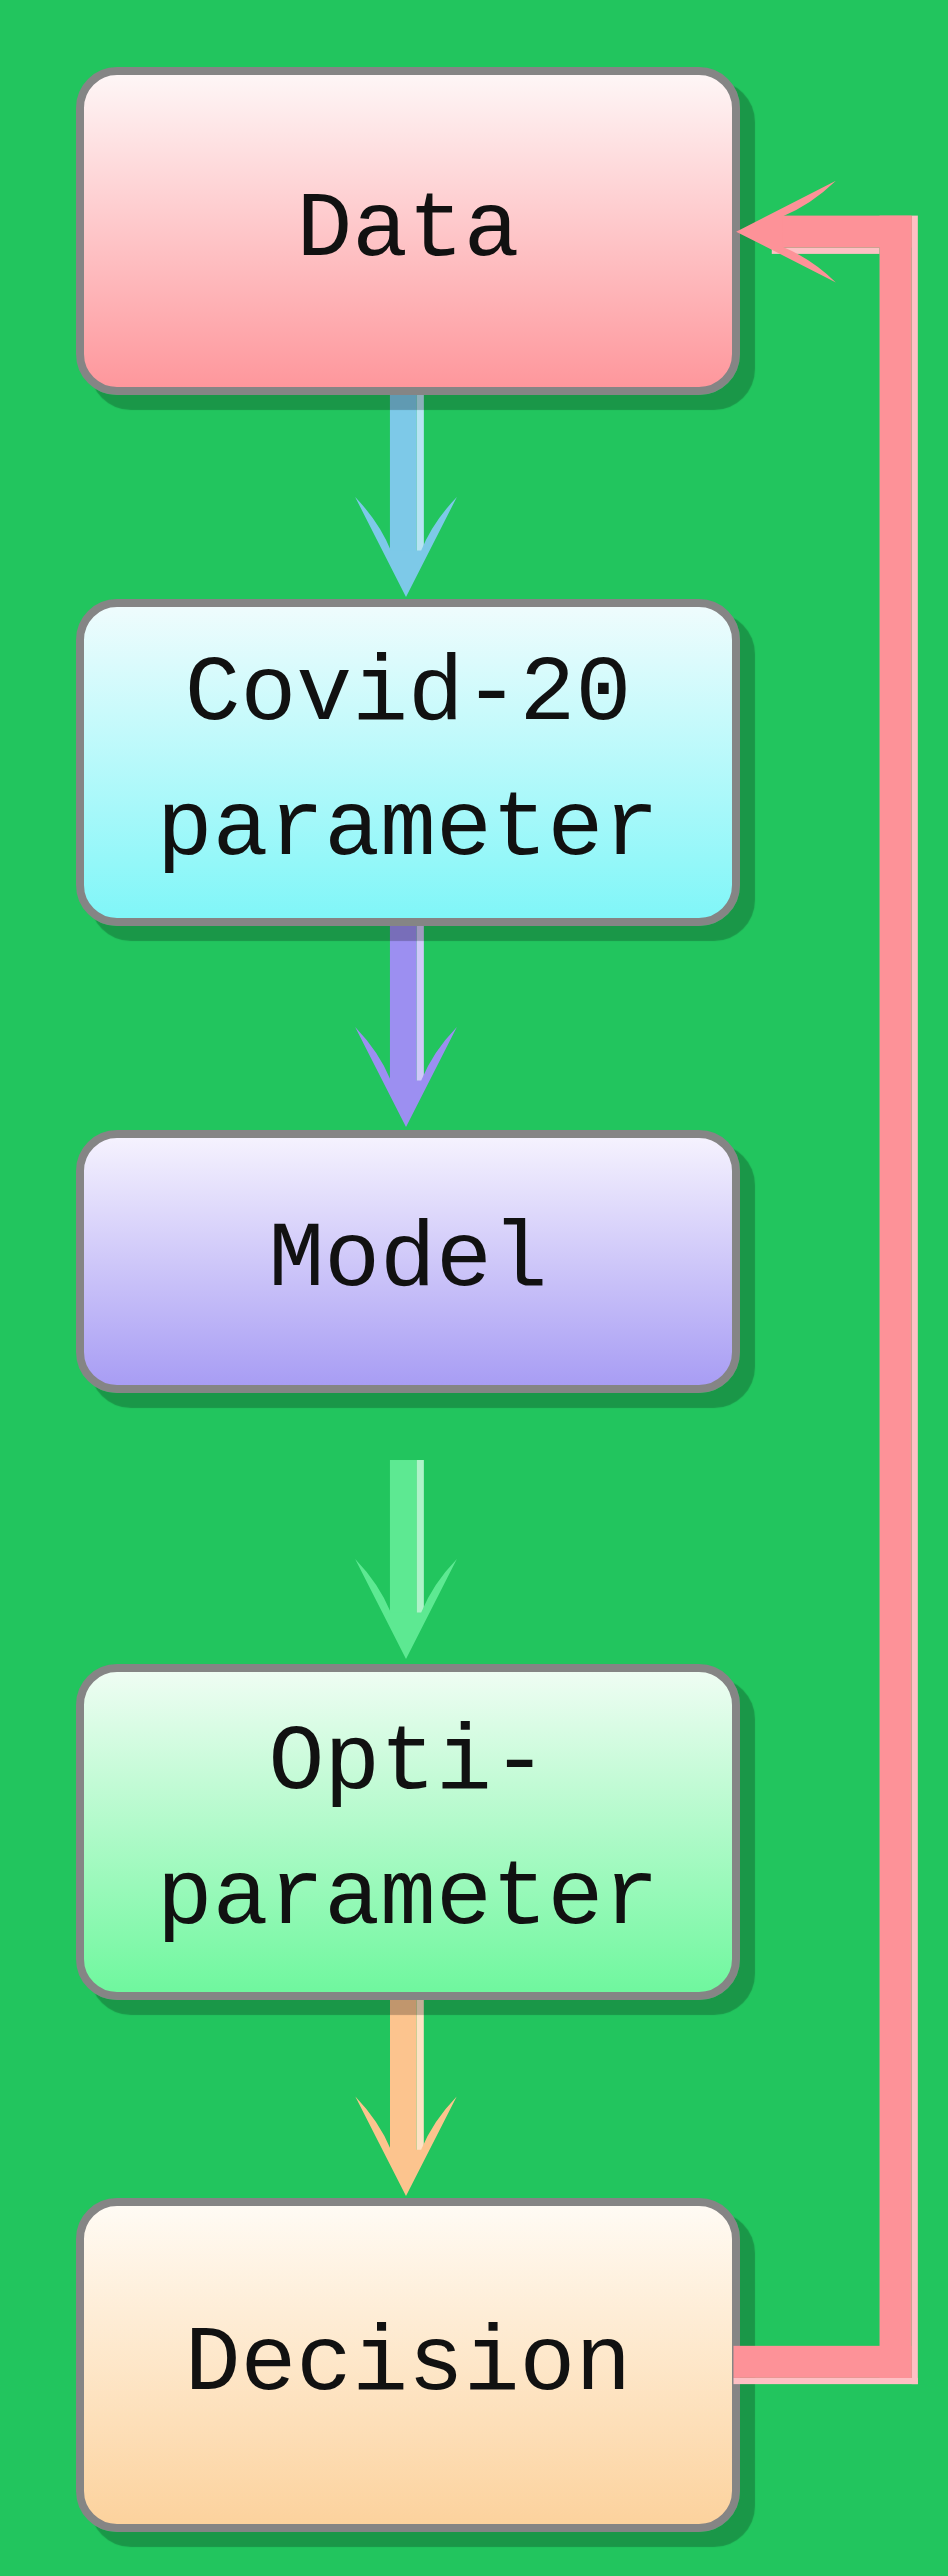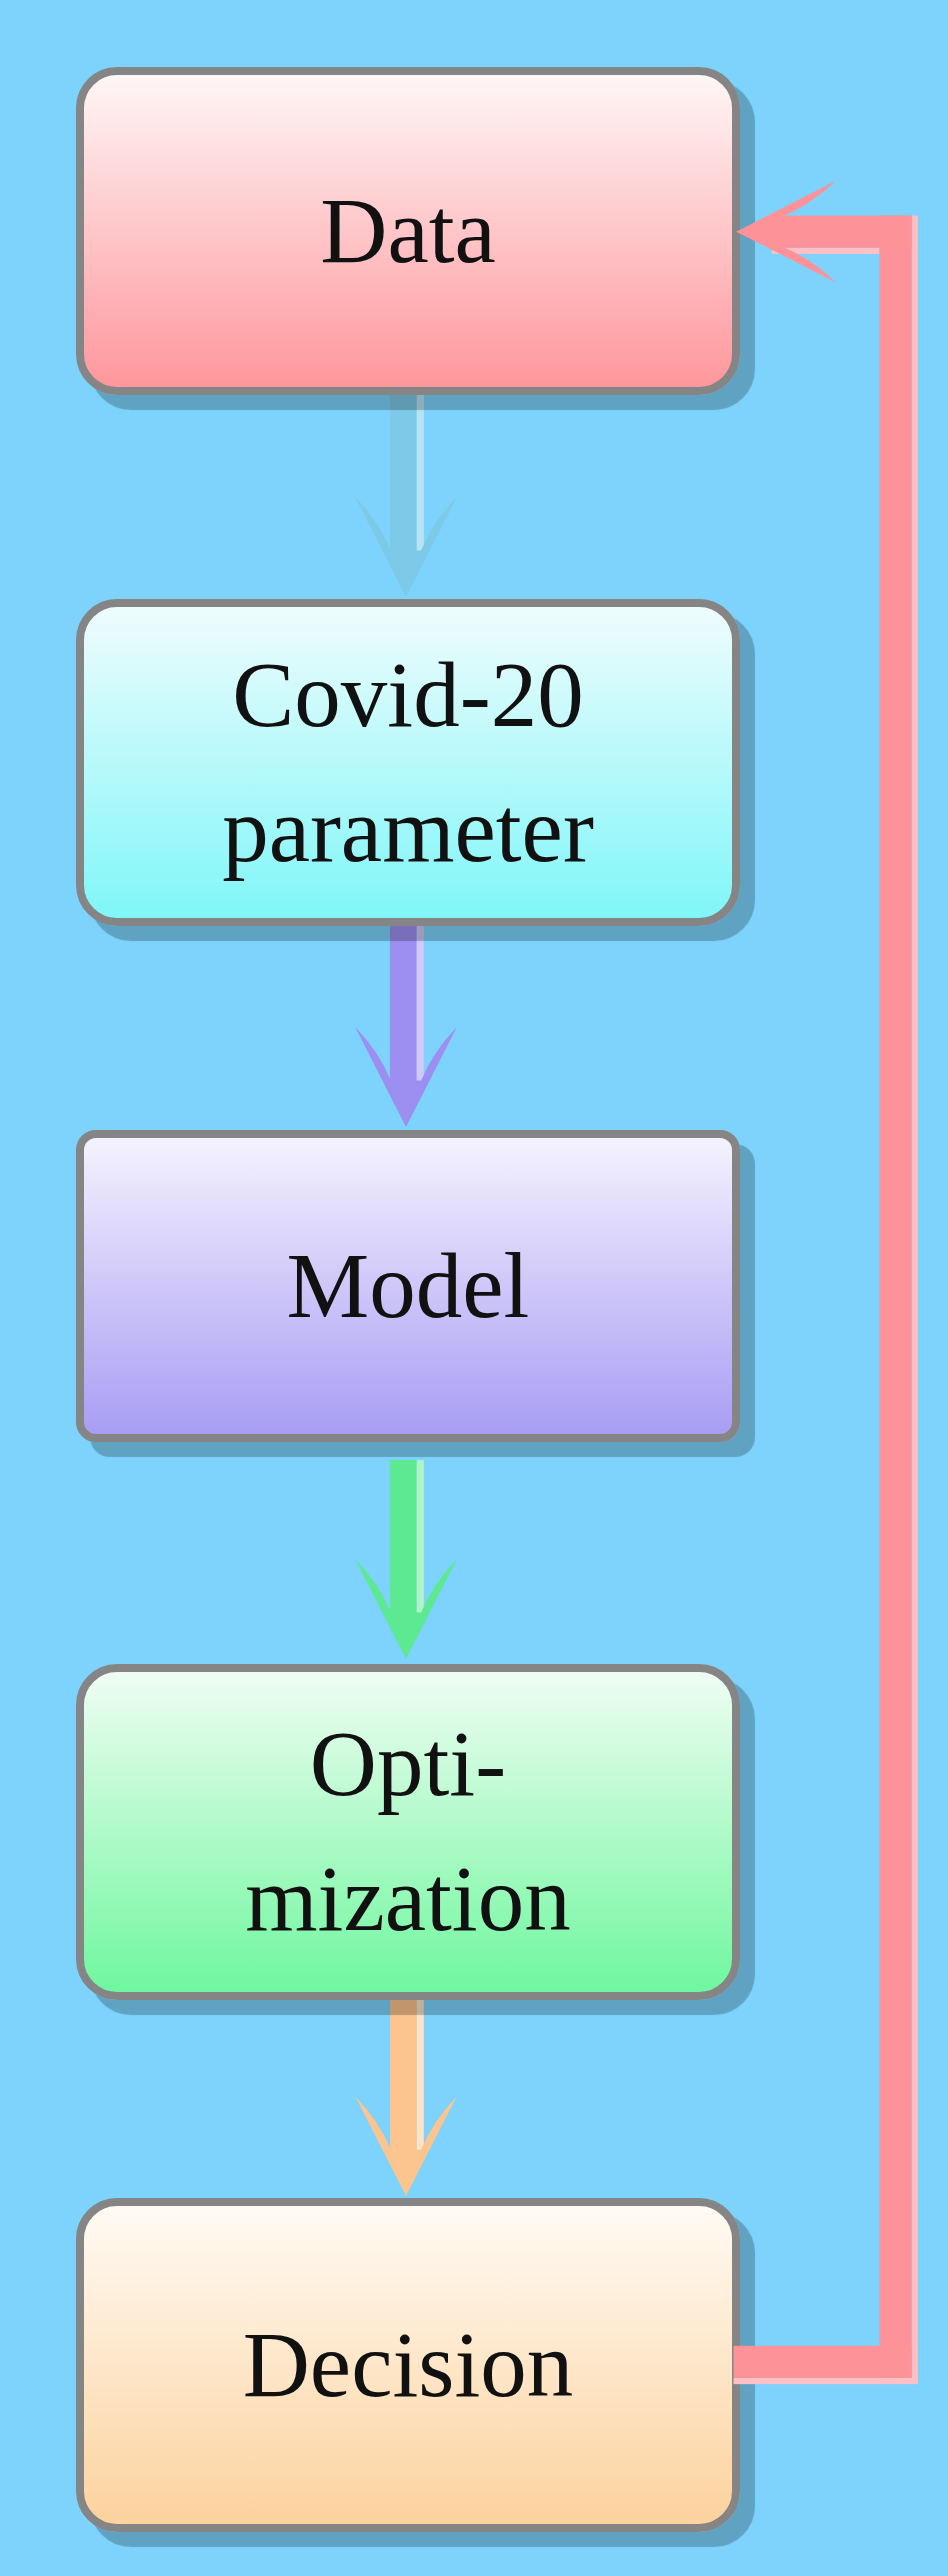--- a/index.html
+++ b/index.html
@@ -1,22 +1,22 @@
 <!DOCTYPE html>
 <html style="font-size:14.3px"><head>
 <meta charset="utf-8">
 <style>
   html, body { margin: 0; padding: 0; background: #ffffff; }
   .canvas {
     position: relative;
     width: 949px;
     height: 2576px;
-    background: #7dd3fc;
+    background: #22c55e;
     overflow: hidden;
-    font-family: Liberation Serif, serif;
+    font-family: Liberation Mono, monospace;
   }
   .node {
     position: absolute;
     left: 76px;
     width: 664px;
     box-sizing: border-box;
     border: 8px solid var(--border, #858585);
     border-radius: 41px;
     background: linear-gradient(to bottom, var(--c-top, #ffffff), var(--c-bottom, #cccccc));
     box-shadow: 14.3px 14.3px 0.9px rgba(0, 0, 0, 0.23);
@@ -30,21 +30,21 @@
     line-height: 1.45;
     color: var(--text, #111111);
     text-align: center;
     white-space: pre-line;
     letter-spacing: 0px;
   }
   .conn { position: absolute; z-index: 1; }
   .feedback { position: absolute; z-index: 3; }
   #node-data       { top: 67px;   height: 328px; }
   #node-covid      { top: 599px;  height: 327px; }
-  #node-model      { top: 1130px; height: 312px; border-radius: 20px; }
+  #node-model      { top: 1130px; height: 263px; }
   #node-opt        { top: 1664px; height: 336px; }
   #node-decision   { top: 2198px; height: 334px; }
 </style>
 </head>
 <body>
 
 <div class="canvas" style="--text: #111111; --border: #858585;">
 
   <svg class="conn" style="left:348px; top:389px;" width="116" height="208" viewBox="0 0 130 233">
     <rect x="47" y="0" width="30" height="185" fill="#7dc9e8"></rect>
@@ -78,21 +78,21 @@
     <span class="label">Covid-20
 parameter</span>
   </section>
 
   <section class="node" id="node-model" style="--c-top: #f5f2fe; --c-bottom: #a89df4;">
     <span class="label">Model</span>
   </section>
 
   <section class="node" id="node-opt" style="--c-top: #effdf3; --c-bottom: #6ff79e;">
     <span class="label">Opti-
-mization</span>
+parameter</span>
   </section>
 
   <section class="node" id="node-decision" style="--c-top: #fffbf4; --c-bottom: #fcd29d;">
     <span class="label">Decision</span>
   </section>
 
   <svg class="feedback" style="left:713px; top:160px;" width="236" height="2245" viewBox="0 0 265 2520">
 
     <rect x="66" y="98" width="121" height="7" fill="#fec0c4"></rect>
     <rect x="223" y="62" width="7" height="2435" fill="#fec0c4"></rect>

